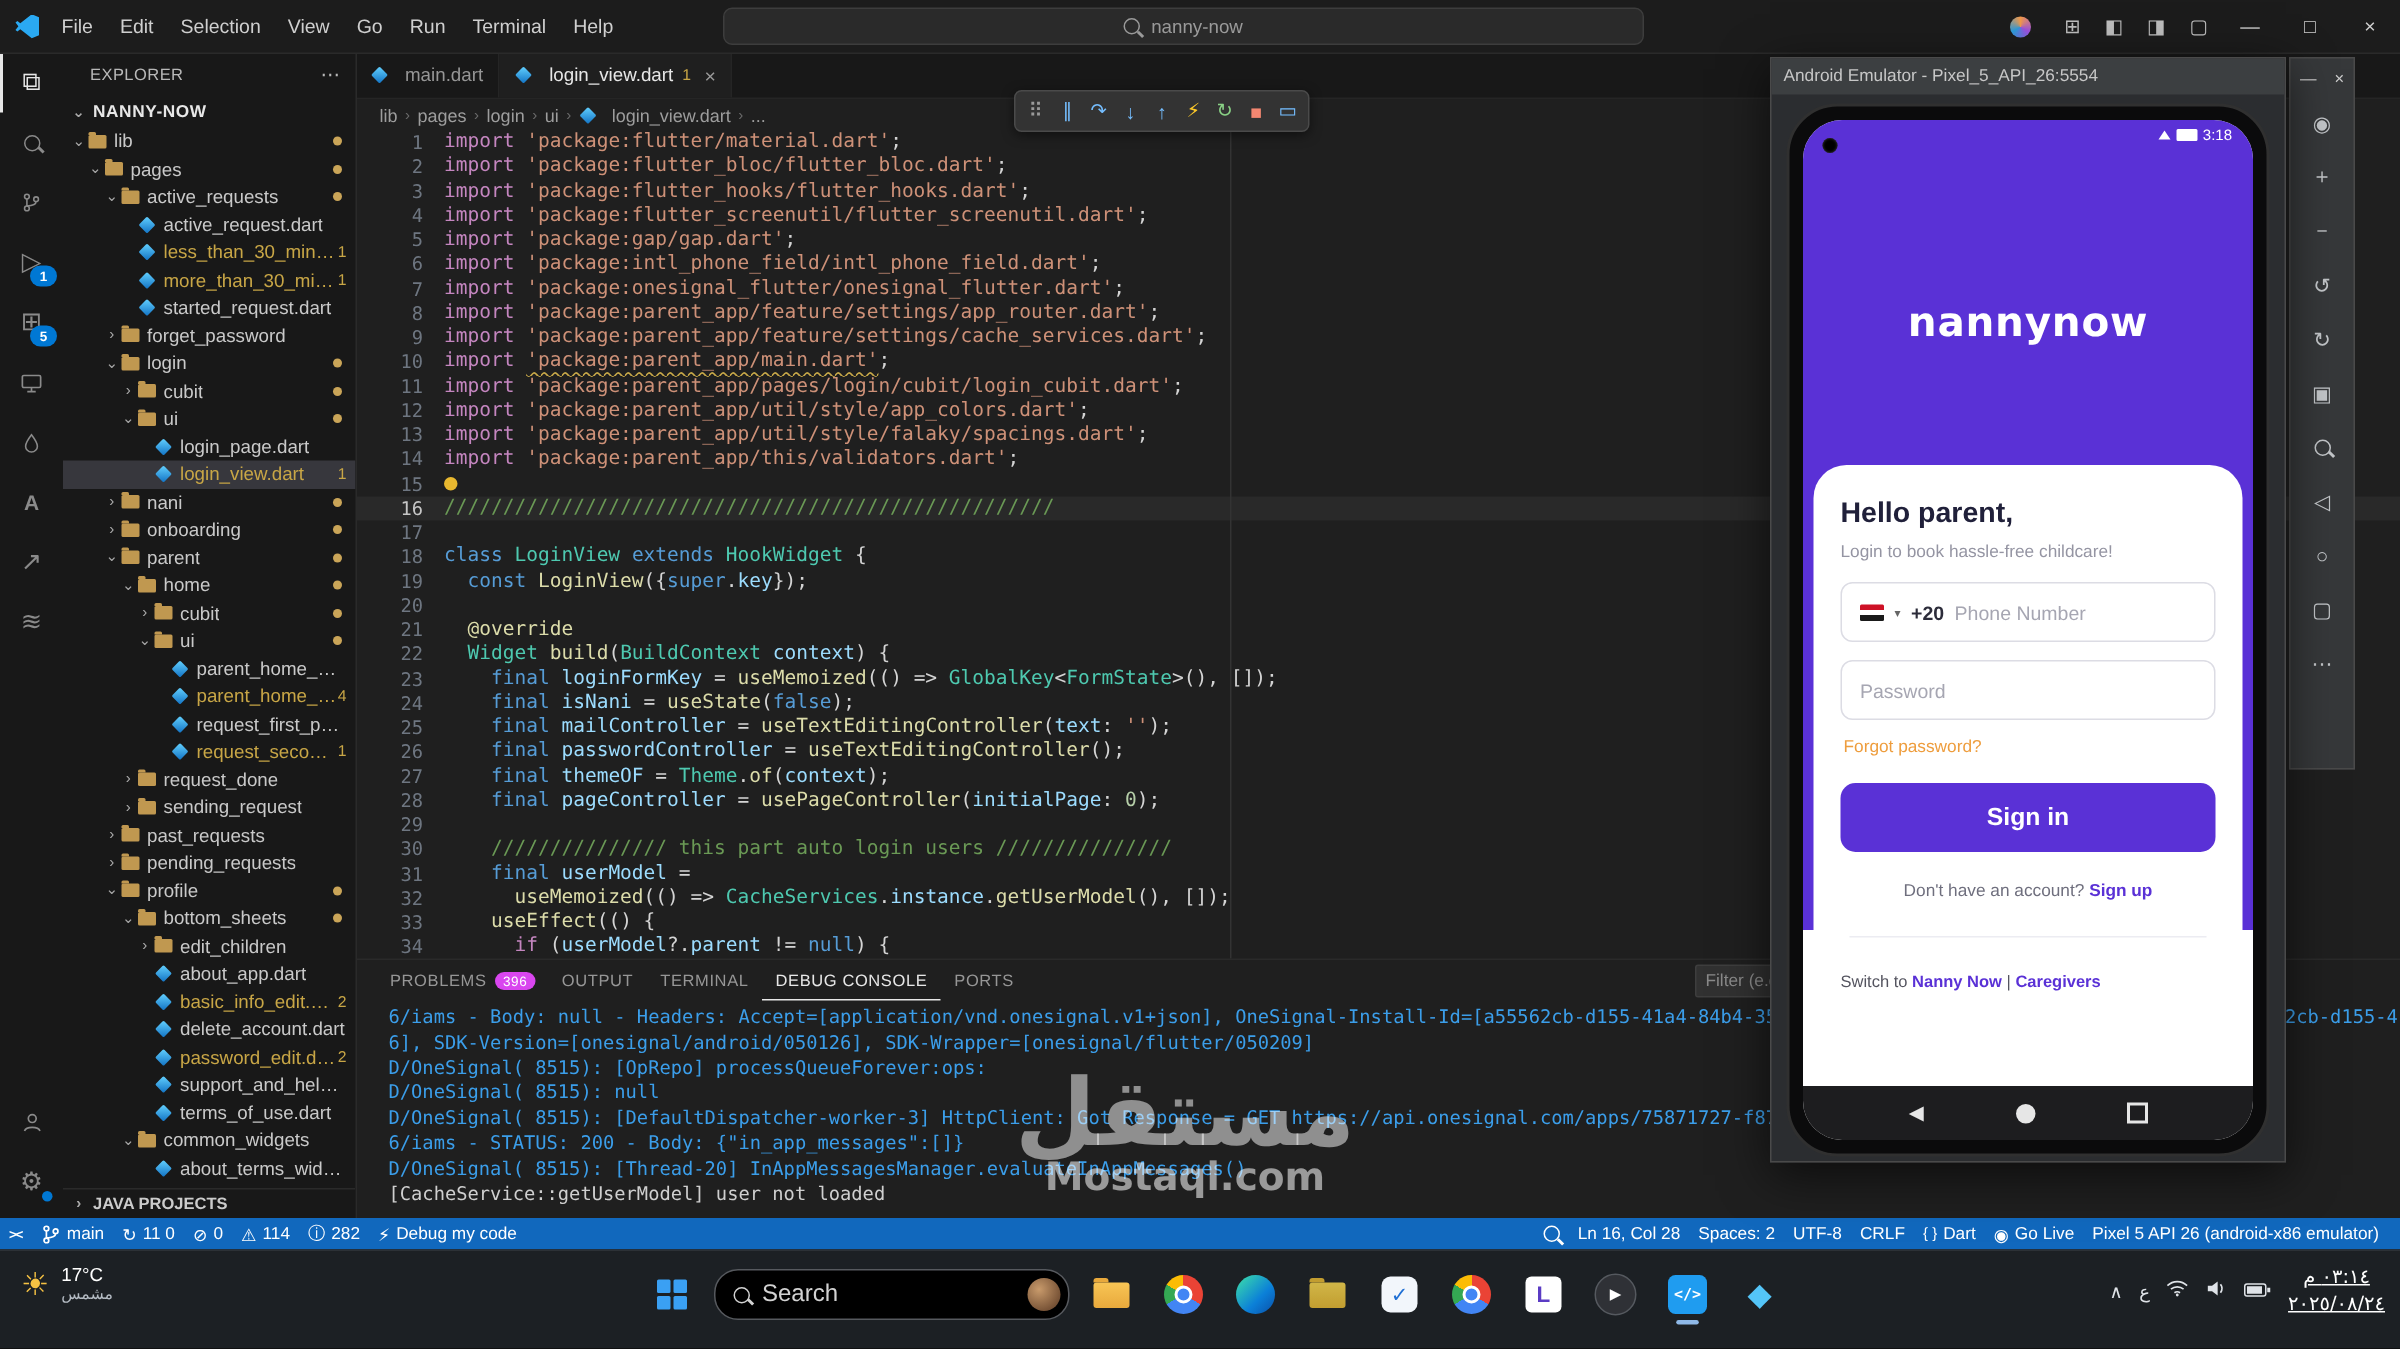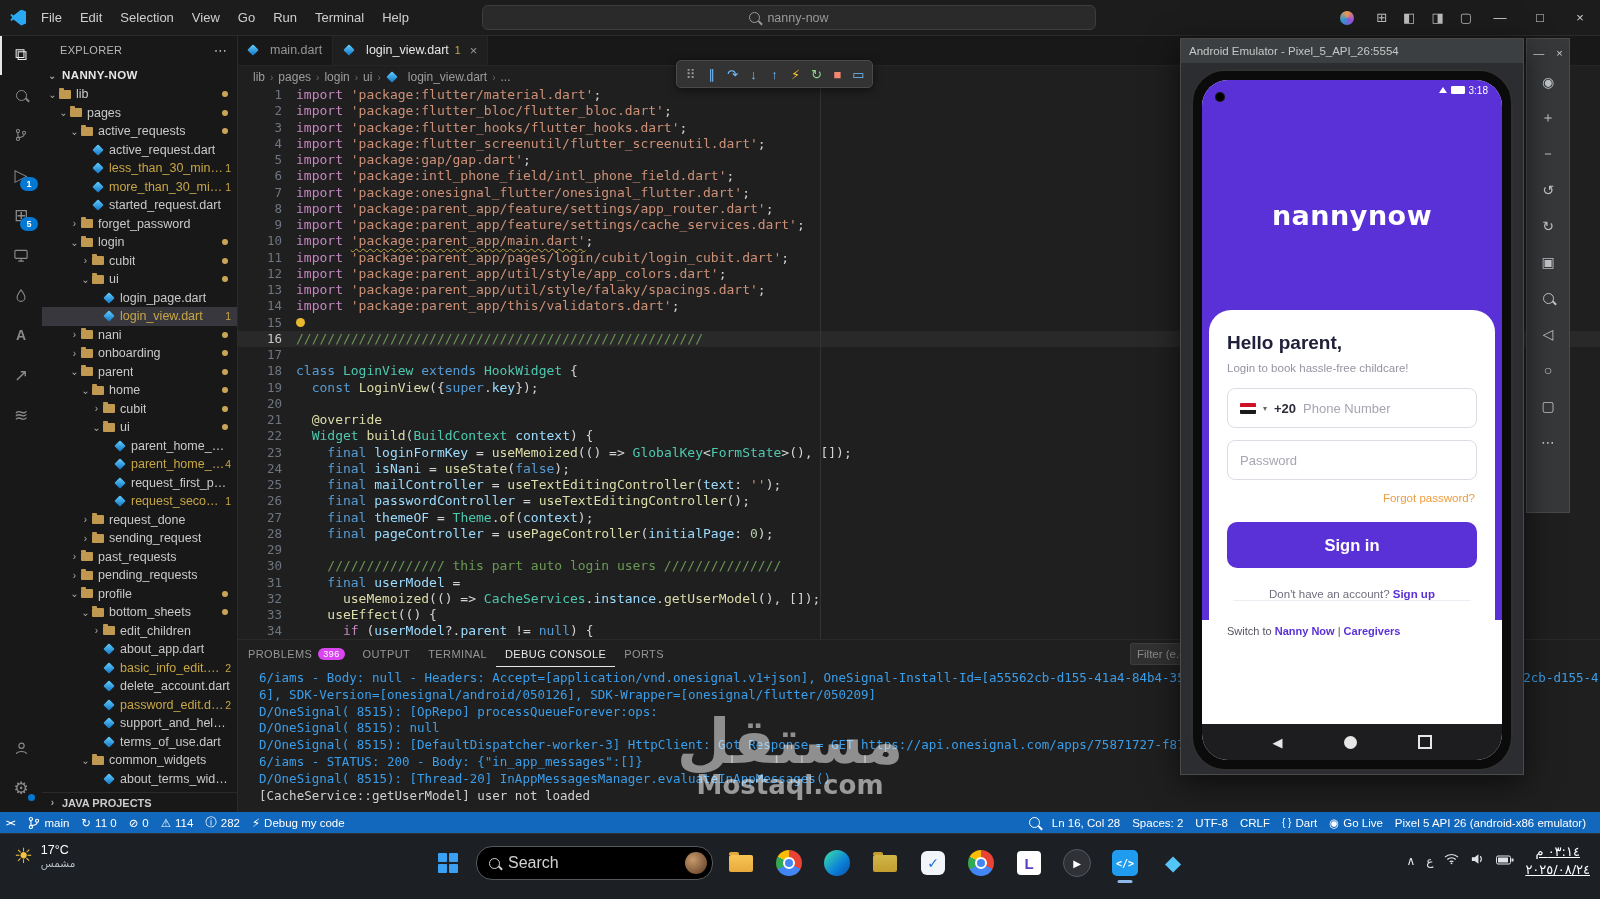--- a/index.html
+++ b/index.html
@@ -66,21 +66,21 @@
   .cur .ln{color:#c6c6c6;}
   .tk-k{color:#c586c0;} .tk-b{color:#569cd6;} .tk-t{color:#4ec9b0;} .tk-f{color:#dcdcaa;}
   .tk-v{color:#9cdcfe;} .tk-s{color:#ce9178;} .tk-c{color:#6a9955;} .tk-n{color:#b5cea8;} .tk-p{color:#d4d4d4;}
   .sqg{text-decoration:underline wavy;text-decoration-color:#c8a948;text-decoration-thickness:1px;text-underline-offset:3px;}
   .bulb{display:inline-block;width:9px;height:9px;border-radius:50%;background:#e8b82f;margin-top:3px;}
   #dbg-toolbar{position:absolute;left:439px;top:25px;height:26px;background:#333;border:1px solid #4a4a4a;border-radius:5px;
                display:flex;align-items:center;padding:0 3px;box-shadow:0 2px 8px rgba(0,0,0,.5);z-index:8;}
   .dt-item{width:21px;text-align:center;font-size:13px;}
   
   #panel{position:absolute;left:0;right:0;bottom:0;height:172px;background:#1f1f1f;border-top:1px solid #2a2a2a;}
-  .panel-head{height:27px;display:flex;align-items:flex-end;padding-left:2px;position:relative;}
+  .panel-head{height:27px;display:flex;align-items:flex-end;padding-left:14px;position:relative;}
   .ptab{padding:0 9px;font-size:11px;letter-spacing:.4px;color:#969696;height:100%;display:flex;align-items:center;gap:6px;}
   .ptab.active{color:#e7e7e7;box-shadow:inset 0 -1px 0 #e7e7e7;}
   .pbadge{background:#d946ef;color:#fff;border-radius:8px;font-size:9px;padding:1px 5px;font-weight:400;}
   .pfilter{position:absolute;left:893px;top:3px;width:370px;height:20px;background:#313131;border:1px solid #3e3e3e;color:#9a9a9a;
            font-size:11.5px;padding:0 6px;border-radius:2px;outline:none;font-family:inherit;}
   .pfilter::placeholder{color:#8a8a8a;}
   .panel-body{position:absolute;top:27px;left:0;right:0;bottom:0;overflow:hidden;font-family:"DejaVu Sans Mono",monospace;
               font-size:12.5px;padding:3px 0 0 22px;}
   .cline{height:16.8px;line-height:16.8px;white-space:pre;}
   .cl-b{color:#3b9eea;} .cl-w{color:#cfcfcf;}
@@ -143,24 +143,24 @@
   .card{position:absolute;left:7px;right:7px;top:230px;bottom:36px;background:#fff;border-radius:22px 22px 0 0;padding:22px 18px 0;}
   .ph-h1{font-size:19px;font-weight:800;color:#20203a;margin:0 0 8px;}
   .ph-sub{font-size:11.5px;color:#9595a3;margin:0 0 14px;}
   .input{height:38px;border:1px solid #dcdce4;border-radius:8px;display:flex;align-items:center;padding:0 12px;gap:7px;
          margin-bottom:12px;font-size:13px;background:#fff;}
   .flag{width:16px;height:11px;border-radius:1px;overflow:hidden;display:inline-block;
         background:linear-gradient(#ce1126 0 33%,#fff 33% 66%,#1a1a1a 66% 100%);flex:none;}
   .chev2{font-size:8px;color:#666;}
   .dial{color:#2c2c3a;font-weight:600;}
   .ph{color:#a6a6b2;}
-  .forgot{text-align:right;font-size:11.5px;color:#ee9d3d;margin:2px 2px 18px;}
+  .forgot{font-size:11.5px;color:#ee9d3d;margin:2px 2px 18px;}
   .signin{height:46px;border-radius:10px;background:#5a31d6;color:#fff;display:flex;align-items:center;justify-content:center;
           font-size:16.5px;font-weight:700;margin-bottom:20px;}
-  .acct{text-align:center;font-size:11.5px;color:#6f6f7e;}
+  .acct{text-align:center;font-size:11.5px;color:#6f6f7e;margin-bottom:24px;}
   .acct b{color:#5a31d6;}
   .divider{height:1px;background:#ececf2;margin:0 6px 24px;}
   .switch{text-align:left;font-size:11px;color:#54545f;}
   .switch .b1{color:#5a31d6;font-weight:700;}
   .navbar{position:absolute;left:0;right:0;bottom:0;height:36px;background:#1d1d1f;display:flex;align-items:center;justify-content:space-around;padding:0 40px;}
   .nv-back{color:#e6e6e6;font-size:13px;}
   .nv-home{width:13px;height:13px;border-radius:50%;background:#e6e6e6;}
   .nv-recent{width:10px;height:10px;border:2px solid #e6e6e6;}
   #emu-tools{position:absolute;left:1526px;top:38px;width:42px;height:470px;background:#36383a;border:1px solid #4a4a4a;z-index:59;
              display:flex;flex-direction:column;align-items:center;padding-top:3px;}

